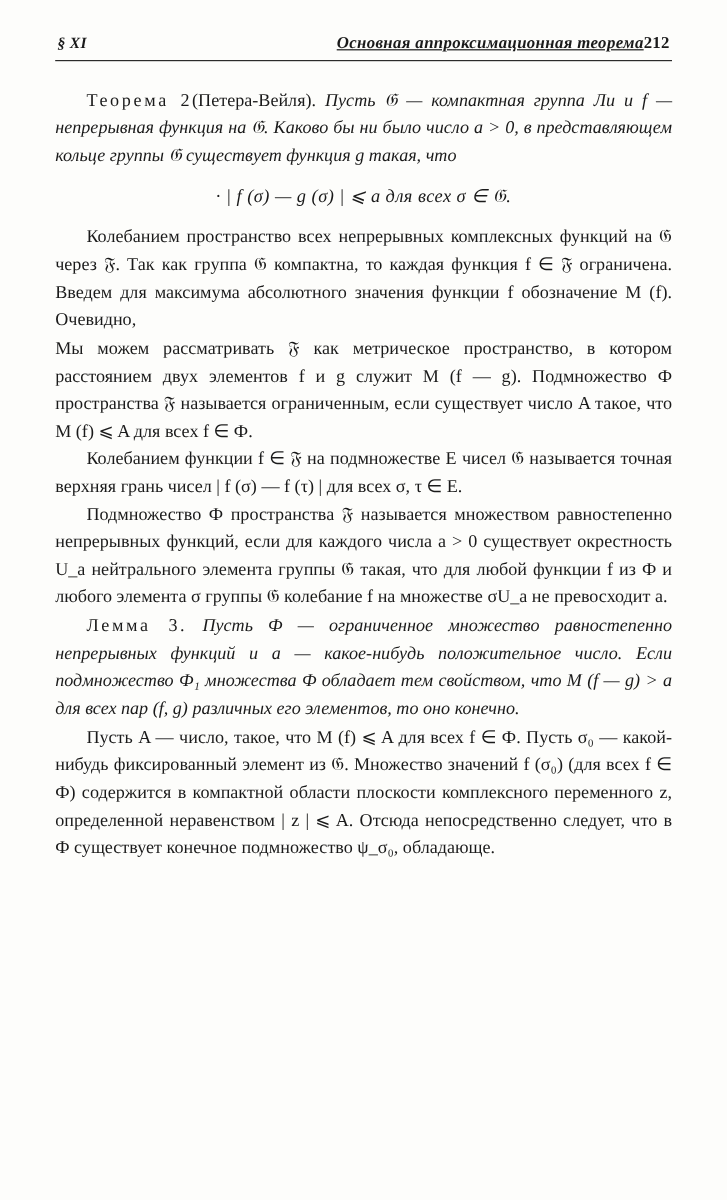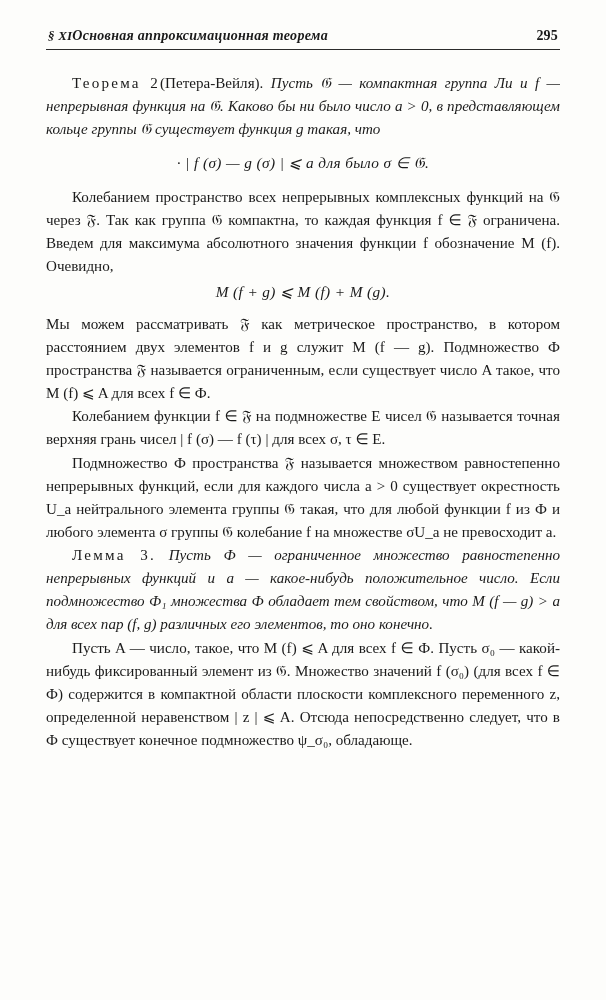--- a/index.html
+++ b/index.html
@@ -36,22 +36,23 @@
     font-style: italic;
     font-weight: bold;
     font-size: 13px;
     white-space: nowrap;
   }
   .header .title {
     font-style: italic;
     font-weight: bold;
     font-size: 14px;
     letter-spacing: 0.3px;
-    text-align: left;
+    text-align: right;
     flex: 1;
+    text-decoration: underline;
   }
   .header .pageno {
     font-size: 14px;
     font-weight: bold;
     white-space: nowrap;
   }
   .rule {
     border-bottom: 1.3px solid #2b2b2b;
     margin: 0 0 16px 0;
   }
@@ -95,39 +96,38 @@
   .gap-small { height: 6px; }
 </style>
 </head>
 <body>
 
 <div class="page">
 
   <div class="header">
     <span class="sect">§ XI</span>
     <span class="title">Основная аппроксимационная теорема</span>
-    <span class="pageno">295</span>
+    <span class="pageno">212</span>
   </div>
   <div class="rule"></div>
 
   <div class="body">
 
 
     <div class="gap-small"></div>
 
     <p class="para">
       <span class="thm-head">Теорема 2</span><span>(Петера-Вейля).</span>
       <span class="it">Пусть 𝔊 — компактная группа Ли и f — непрерывная функция на 𝔊. Каково бы ни было число a &gt; 0, в представляющем кольце группы 𝔊 существует функция g такая, что</span>
     </p>
 
-    <div class="display">· | f (σ) — g (σ) | ⩽ a  для  было  σ ∈ 𝔊.</div>
+    <div class="display">· | f (σ) — g (σ) | ⩽ a  для  всех  σ ∈ 𝔊.</div>
 
     <p class="para">Колебанием пространство всех непрерывных комплексных функций на 𝔊 через 𝔉. Так как группа 𝔊 компактна, то каждая функция f ∈ 𝔉 ограничена. Введем для максимума абсолютного значения функции f обозначение M (f). Очевидно,</p>
 
-    <div class="display tight2">M (f + g) ⩽ M (f) + M (g).</div>
 
     <p class="noindent">Мы можем рассматривать 𝔉 как метрическое пространство, в котором расстоянием двух элементов f и g служит M (f — g). Подмножество Ф пространства 𝔉 называется ограниченным, если существует число A такое, что M (f) ⩽ A для всех f ∈ Ф.</p>
 
     <p class="para">Колебанием функции f ∈ 𝔉 на подмножестве E чисел 𝔊 называется точная верхняя грань чисел | f (σ) — f (τ) | для всех σ, τ ∈ E.</p>
 
     <p class="para">Подмножество Ф пространства 𝔉 называется множеством равностепенно непрерывных функций, если для каждого числа a &gt; 0 существует окрестность U_a нейтрального элемента группы 𝔊 такая, что для любой функции f из Ф и любого элемента σ группы 𝔊 колебание f на множестве σU_a не превосходит a.</p>
 
     <p class="para">
       <span class="thm-head">Лемма 3.</span>
       <span class="it">Пусть Ф — ограниченное множество равностепенно непрерывных функций и a — какое-нибудь положительное число. Если подмножество Ф₁ множества Ф обладает тем свойством, что M (f — g) &gt; a для всех пар (f, g) различных его элементов, то оно конечно.</span>

